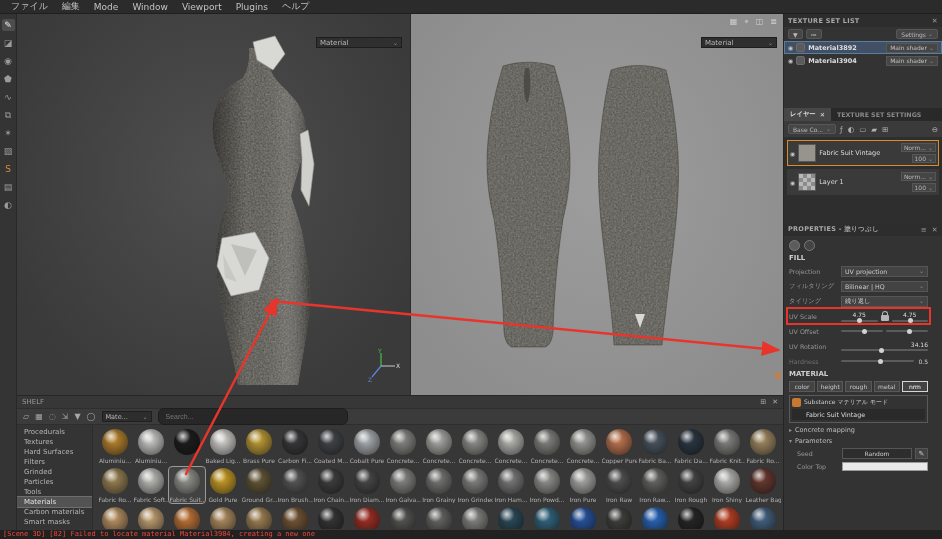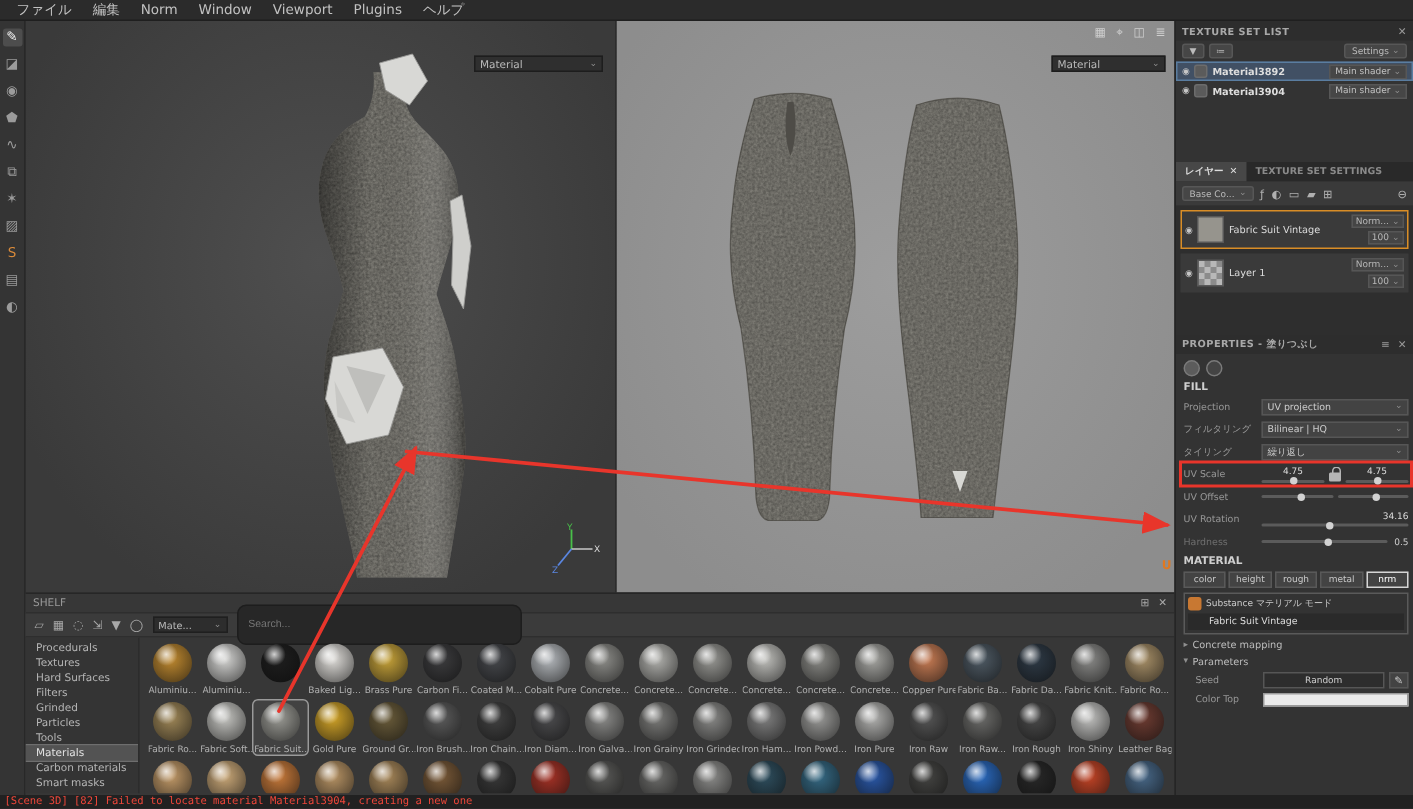--- a/index.html
+++ b/index.html
@@ -38,21 +38,21 @@
   .shelf{position:absolute;left:17px;top:395px;width:766px;height:135px;background:#373737;
     border-top:1px solid #262626;box-sizing:border-box;z-index:4;}
   .shelf-header{height:12px;display:flex;align-items:center;padding:0 5px;color:#9a9a9a;font-size:7px;}
   .shelf-header .spacer{flex:1;}
   .shelf-header .hicon{margin-left:6px;font-size:7px;color:#aaa;}
   .shelf-toolbar{height:17px;display:flex;align-items:center;gap:6px;padding:0 6px;background:#3b3b3b;
     border-top:1px solid #2e2e2e;border-bottom:1px solid #2e2e2e;box-sizing:border-box;}
   .ticon{color:#a8a8a8;font-size:8px;}
   .type-dd{width:50px;height:11px;background:#2d2d2d;border:1px solid #1f1f1f;color:#bbb;font-size:6.5px;
     display:flex;align-items:center;justify-content:space-between;padding:0 3px;box-sizing:border-box;}
-  .search-input{width:190px;height:27px;background:#272727;border:1px solid #1d1d1d;border-radius:6px;
+  .search-input{width:190px;height:17px;background:#272727;border:1px solid #1d1d1d;border-radius:6px;
     color:#ccc;font-size:7px;padding:0 7px;box-sizing:border-box;outline:none;}
   .shelf-body{display:flex;height:104px;overflow:hidden;}
   .shelf-cats{width:76px;background:#343434;border-right:1px solid #2c2c2c;padding-top:2px;
     box-sizing:border-box;overflow:hidden;flex-shrink:0;}
   .cat-item{font-size:7px;color:#b5b5b5;padding:1px 7px;white-space:nowrap;}
   .cat-item.selected{background:#535353;outline:1px solid #6e6e6e;color:#e2e2e2;}
   .shelf-grid{flex:1;overflow:hidden;padding:3px 0 0 4px;}
   .grid-row{display:flex;}
   .mat-cell{width:36px;display:flex;flex-direction:column;align-items:center;margin-bottom:3px;
     border-radius:3px;padding-top:1px;}
@@ -90,21 +90,21 @@
   .layer-row{height:26px;display:flex;align-items:center;gap:3px;background:#3a3a3a;margin-bottom:3px;
     padding:0 3px;box-sizing:border-box;}
   .layer-row.selected{outline:1px solid #d98d26;outline-offset:-1px;}
   .layer-thumb{width:18px;height:18px;border:1px solid #585858;box-sizing:border-box;flex-shrink:0;}
   .thumb-fabric{background:#96948d;}
   .thumb-checker{background:repeating-conic-gradient(#8b8b8b 0% 25%, #b8b8b8 0% 50%);background-size:8px 8px;}
   .layer-name{font-size:6.5px;color:#dcdcdc;flex:1;overflow:hidden;white-space:nowrap;}
   .layer-right{display:flex;flex-direction:column;align-items:flex-end;gap:2px;}
   .blend-dd{height:9px;background:#454545;border:1px solid #565656;display:flex;align-items:center;
     gap:2px;padding:0 2px;font-size:6px;color:#b8b8b8;box-sizing:border-box;}
-  .props-body{padding:2px 3px 0 5px;flex:1;overflow:hidden;}
+  .props-body{padding:2px 14px 0 5px;flex:1;overflow:hidden;}
   .mode-icons{display:flex;gap:4px;margin:2px 0 3px 0;}
   .mode-circle{width:11px;height:11px;border-radius:50%;background:#5c5c5c;border:1px solid #7a7a7a;box-sizing:border-box;}
   .mode-circle.alt{background:#444;}
   .section-label{font-weight:bold;color:#cfcfcf;font-size:7px;margin:3px 0;}
   .prop-row{display:flex;align-items:center;margin-bottom:3px;min-height:12px;}
   .prop-label{width:52px;color:#979797;font-size:6.3px;flex-shrink:0;}
   .prop-label.dim{color:#6f6f6f;}
   .dd{flex:1;height:11px;background:#434343;border:1px solid #565656;display:flex;align-items:center;
     justify-content:space-between;padding:0 3px;font-size:6.3px;color:#cccccc;box-sizing:border-box;}
   .red-annotation{outline:2px solid #e8352b;outline-offset:1px;}
@@ -144,21 +144,21 @@
     white-space:nowrap;overflow:hidden;z-index:6;}
   
   .annotations{position:absolute;left:0;top:0;width:942px;height:539px;pointer-events:none;z-index:60;}
 </style>
 </head>
 <body>
 
 <div class="menubar">
     <span class="menu-item">ファイル</span>
     <span class="menu-item">編集</span>
-    <span class="menu-item">Norm</span>
+    <span class="menu-item">Mode</span>
     <span class="menu-item">Window</span>
     <span class="menu-item">Viewport</span>
     <span class="menu-item">Plugins</span>
     <span class="menu-item">ヘルプ</span>
   </div>
 
 <div class="left-toolbar">
     <div class="tool-icon active">✎</div>
     <div class="tool-icon">◪</div>
     <div class="tool-icon">◉</div>

